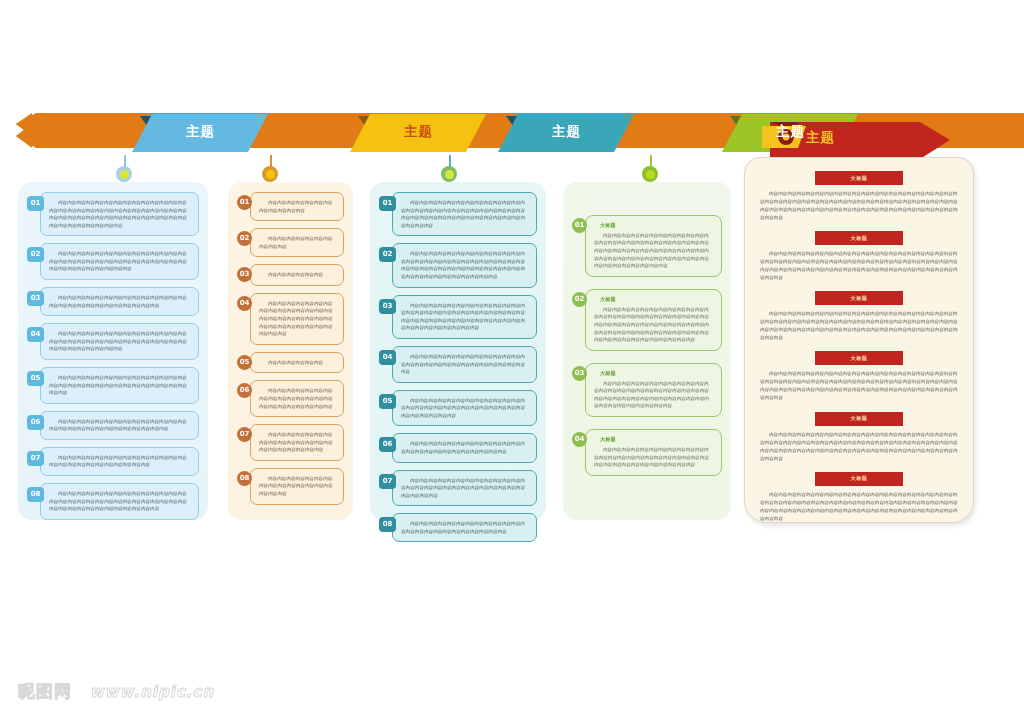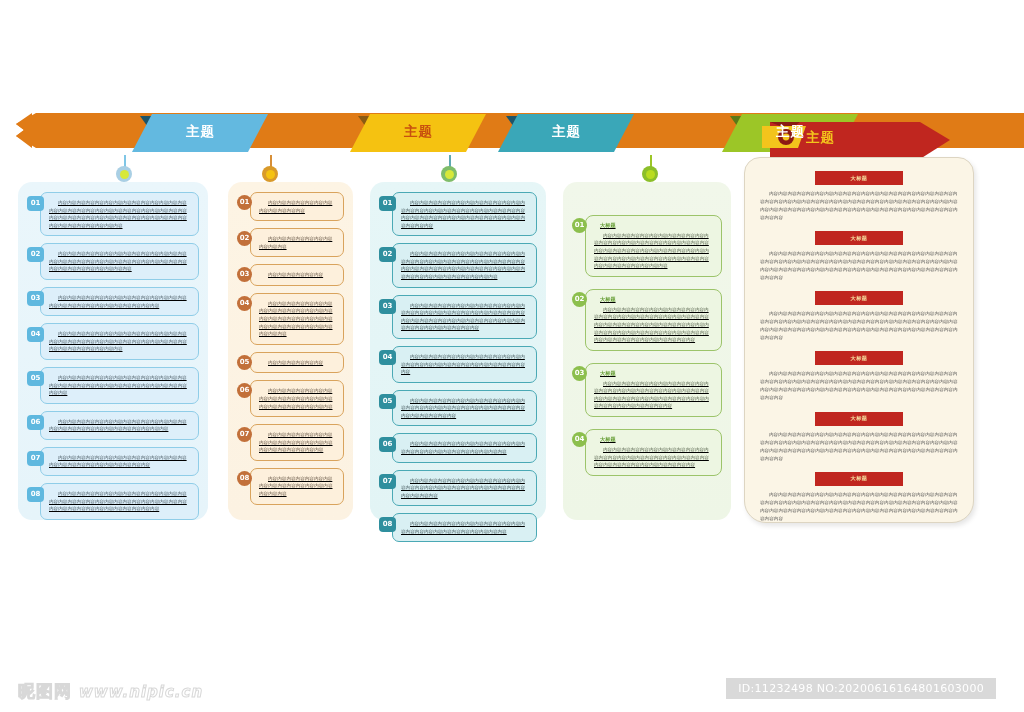--- a/index.html
+++ b/index.html
@@ -36,21 +36,20 @@
     border-radius: 14px;
   }
   .cards { position:absolute; left:0; top:0; width:100%; padding: 10px 9px; }
 
   
   .card {
     position: relative;
     border-radius: 7px;
     margin-bottom: 7px;
     padding: 6px 8px 6px 8px;
-    text-decoration: underline;
   }
   .card-badge {
     position:absolute;
     width: 17px; height: 15px;
     border-radius: 4px;
     font-size: 7px;
     font-weight: bold;
     color:#fff;
     display:flex; align-items:center; justify-content:center;
     line-height:1;
@@ -116,21 +115,21 @@
   }
 
   
   #footer-wm {
     position:absolute; left:18px; top:680px;
     font-size: 17px; font-weight:bold; letter-spacing:1px;
     color: transparent;
     -webkit-text-stroke: 1px #d8d8d8;
     white-space:nowrap;
   }
-  #footer-wm .url { font-size:15px; font-style: italic; }
+  #footer-wm .url { font-size:15px; font-style: italic; margin-left: 12px; }
   #footer-id {
     position:absolute; right:8px; top:678px;
     background:#d9d9d9; color:#ffffff;
     font-size:11px; padding:4px 12px; letter-spacing:0.3px;
     white-space:nowrap;
   }
 </style>
 </head>
 <body>
 
@@ -357,15 +356,14 @@
         <div class="sec-title">大标题</div>
         <div class="sec-body">内容内容内容内容内容内容内容内容内容内容内容内容内容内容内容内容内容内容内容内容内容内容内容内容内容内容内容内容内容内容内容内容内容内容内容内容内容内容内容内容内容内容内容内容内容内容内容内容内容内容内容内容内容内容内容内容内容内容内容内容内容内容内容内容内容内容</div>
       </div>
     </div>
   </div>
 
   <div id="footer-wm">
     <span>昵图网</span>
     <span class="url">www.nipic.cn</span>
   </div>
-  <div id="footer-id">ID:11232498 NO:20200616164801603000</div>
 
 </div>
 
 </body></html>

